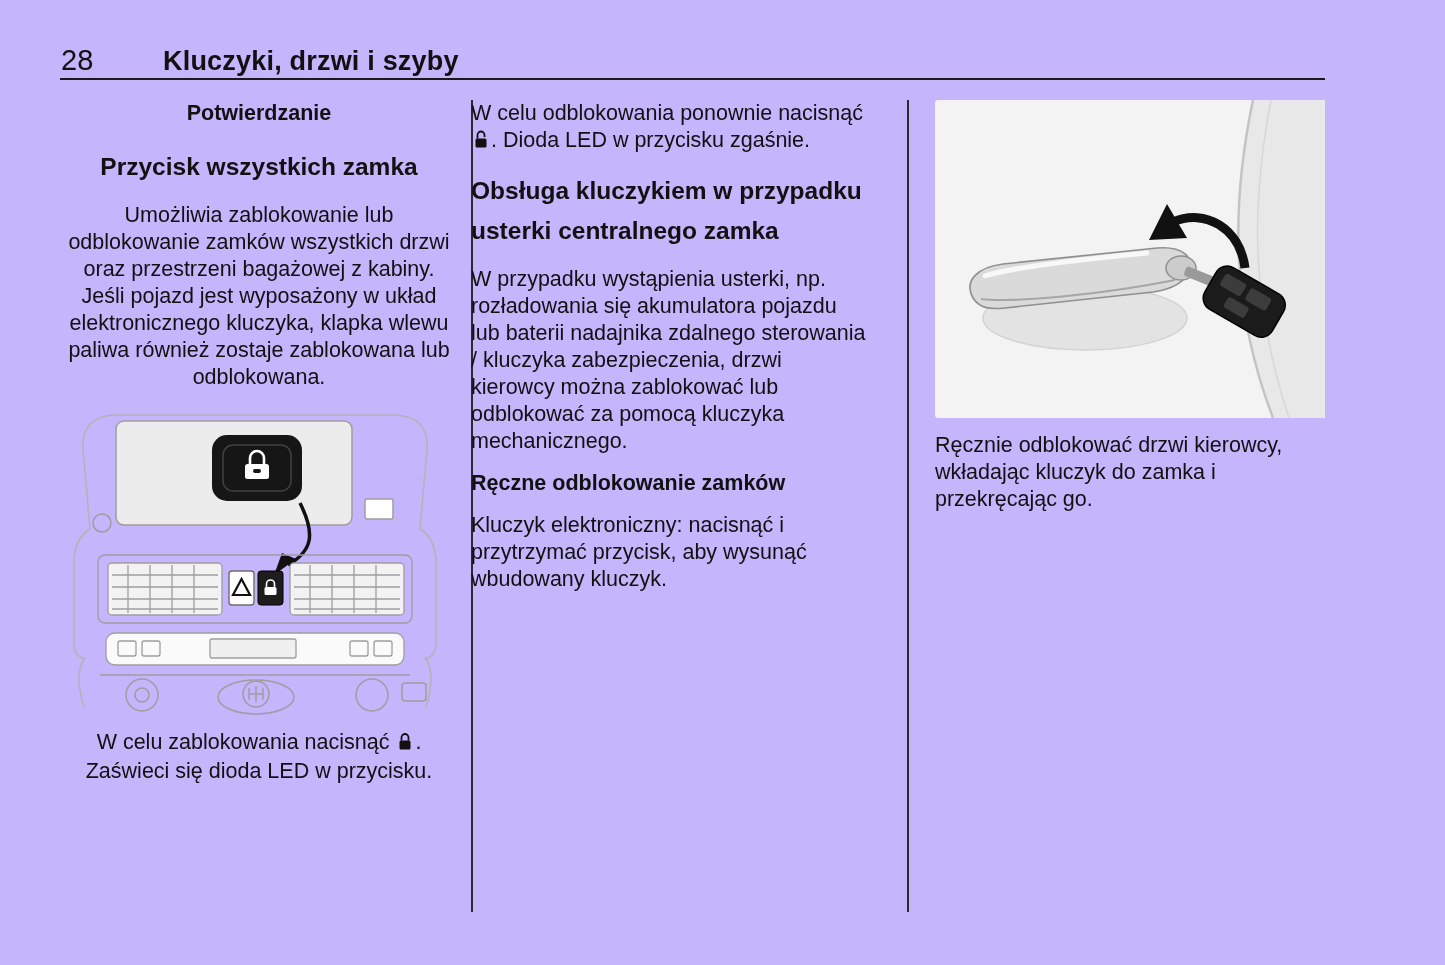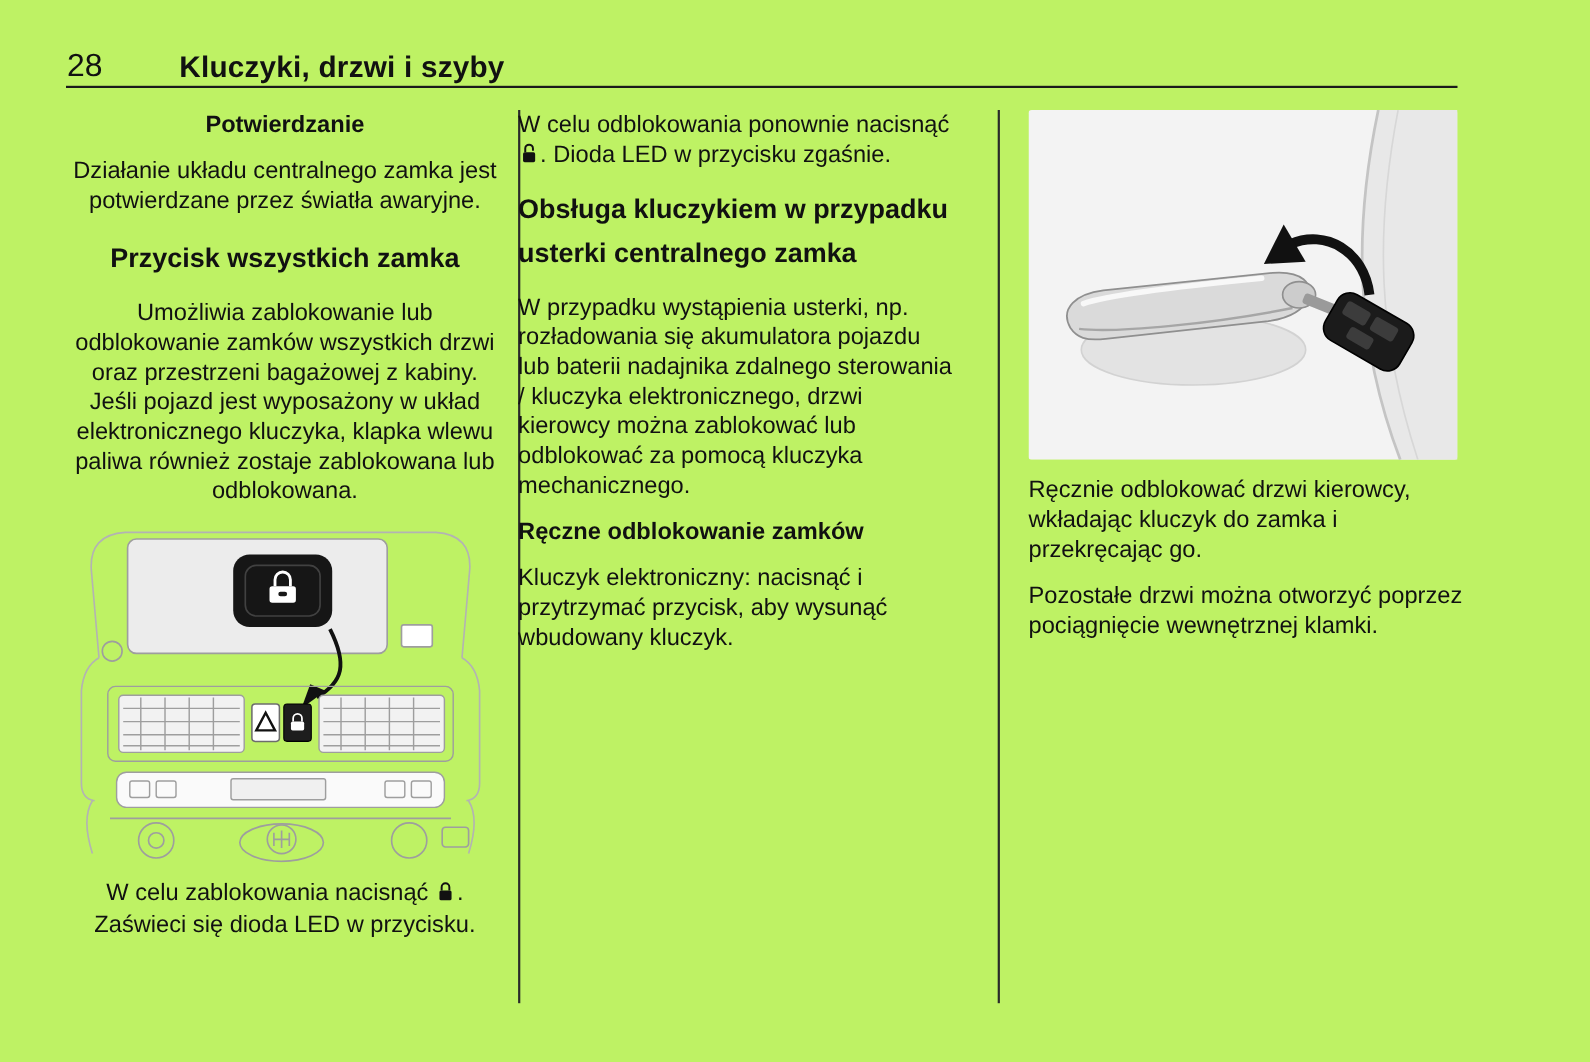--- a/index.html
+++ b/index.html
@@ -1,17 +1,17 @@
 <!DOCTYPE html>
 <html><head>
 <meta charset="utf-8">
 <style>
   html,body{margin:0;padding:0;background:#fff;}
   .page{
-    position:relative;width:1445px;height:965px;background:#bef264;
+    position:relative;width:1445px;height:965px;background:#c4b5fd;
     font-family:"Liberation Sans","DejaVu Sans",sans-serif;color:#111;overflow:hidden;
   }
   .page-number{position:absolute;left:61px;top:44px;font-size:29px;}
   .page-title{position:absolute;left:163px;top:46px;font-size:27px;font-weight:bold;letter-spacing:.2px;}
   .header-rule{position:absolute;left:60px;top:78px;width:1265px;height:2px;background:#1a1a1a;}
   .vrule{position:absolute;top:100px;height:812px;width:2px;background:#2a2a2a;}
   .vrule.v1{left:471px;}
   .vrule.v2{left:907px;}
   .col{position:absolute;top:100px;width:398px;font-size:21.5px;line-height:27px;}
   .col.c1{left:60px;text-align:center;}
@@ -32,21 +32,20 @@
 
   <div class="page-number">28</div>
   <div class="page-title">Kluczyki, drzwi i szyby</div>
   <div class="header-rule"></div>
 
   <div class="vrule v1"></div>
   <div class="vrule v2"></div>
 
   <div class="col c1">
     <p class="runin">Potwierdzanie</p>
-    <p>Działanie układu centralnego zamka jest potwierdzane przez światła awaryjne.</p>
 
     <h2>Przycisk wszystkich zamka</h2>
     <p>Umożliwia zablokowanie lub odblokowanie zamków wszystkich drzwi oraz przestrzeni bagażowej z kabiny. Jeśli pojazd jest wyposażony w układ elektronicznego kluczyka, klapka wlewu paliwa również zostaje zablokowana lub odblokowana.</p>
 
     <div class="fig">
       <svg width="390" height="308" viewBox="0 0 390 308">
 
         <g stroke="#b3b3b3" fill="none" stroke-width="1.5">
           <path d="M30 122 L23 42 Q21 10 54 8 L336 8 Q369 10 367 42 L360 122"></path>
           <path d="M30 122 Q16 130 14 152 L14 236 Q14 250 26 252"></path>
@@ -123,21 +122,21 @@
           </svg></span><span>. Zaświeci się dioda LED w przycisku.</span></p>
   </div>
 
   <div class="col c2">
     <p><span>W celu odblokowania ponownie nacisnąć </span><span class="inline-icon"><svg width="16" height="19" viewBox="0 0 16 19">
             <path d="M4.5 8.5 V5 a3.5 3.5 0 0 1 7 0 V7" fill="none" stroke="#111" stroke-width="1.8"></path>
             <rect x="2.5" y="8.5" width="11" height="9" rx="1.5" fill="#111"></rect>
           </svg></span><span>. Dioda LED w przycisku zgaśnie.</span></p>
 
     <h2 class="first">Obsługa kluczykiem w przypadku usterki centralnego zamka</h2>
-    <p>W przypadku wystąpienia usterki, np. rozładowania się akumulatora pojazdu lub baterii nadajnika zdalnego sterowania / kluczyka elektronicznego, drzwi kierowcy można zablokować lub odblokować za pomocą kluczyka mechanicznego.</p>
+    <p>W przypadku wystąpienia usterki, np. rozładowania się akumulatora pojazdu lub baterii nadajnika zdalnego sterowania / kluczyka zabezpieczenia, drzwi kierowcy można zablokować lub odblokować za pomocą kluczyka mechanicznego.</p>
 
     <p class="runin">Ręczne odblokowanie zamków</p>
     <p>Kluczyk elektroniczny: nacisnąć i przytrzymać przycisk, aby wysunąć wbudowany kluczyk.</p>
   </div>
 
   <div class="col c3">
     <div class="fig" style="margin-top:0;">
       <svg width="390" height="318" viewBox="0 0 390 318">
         <rect width="390" height="318" rx="3" fill="#f3f3f3"></rect>
 
@@ -165,16 +164,15 @@
         </g>
 
         <g>
           <path d="M310 168 C305 128 270 108 238 122" stroke="#111" stroke-width="9" fill="none"></path>
           <path d="M232 104 L214 140 L252 138 Z" fill="#111"></path>
         </g>
       </svg>
     </div>
 
     <p>Ręcznie odblokować drzwi kierowcy, wkładając kluczyk do zamka i przekręcając go.</p>
-    <p>Pozostałe drzwi można otworzyć poprzez pociągnięcie wewnętrznej klamki.</p>
   </div>
 
 </div>
 
 </body></html>

